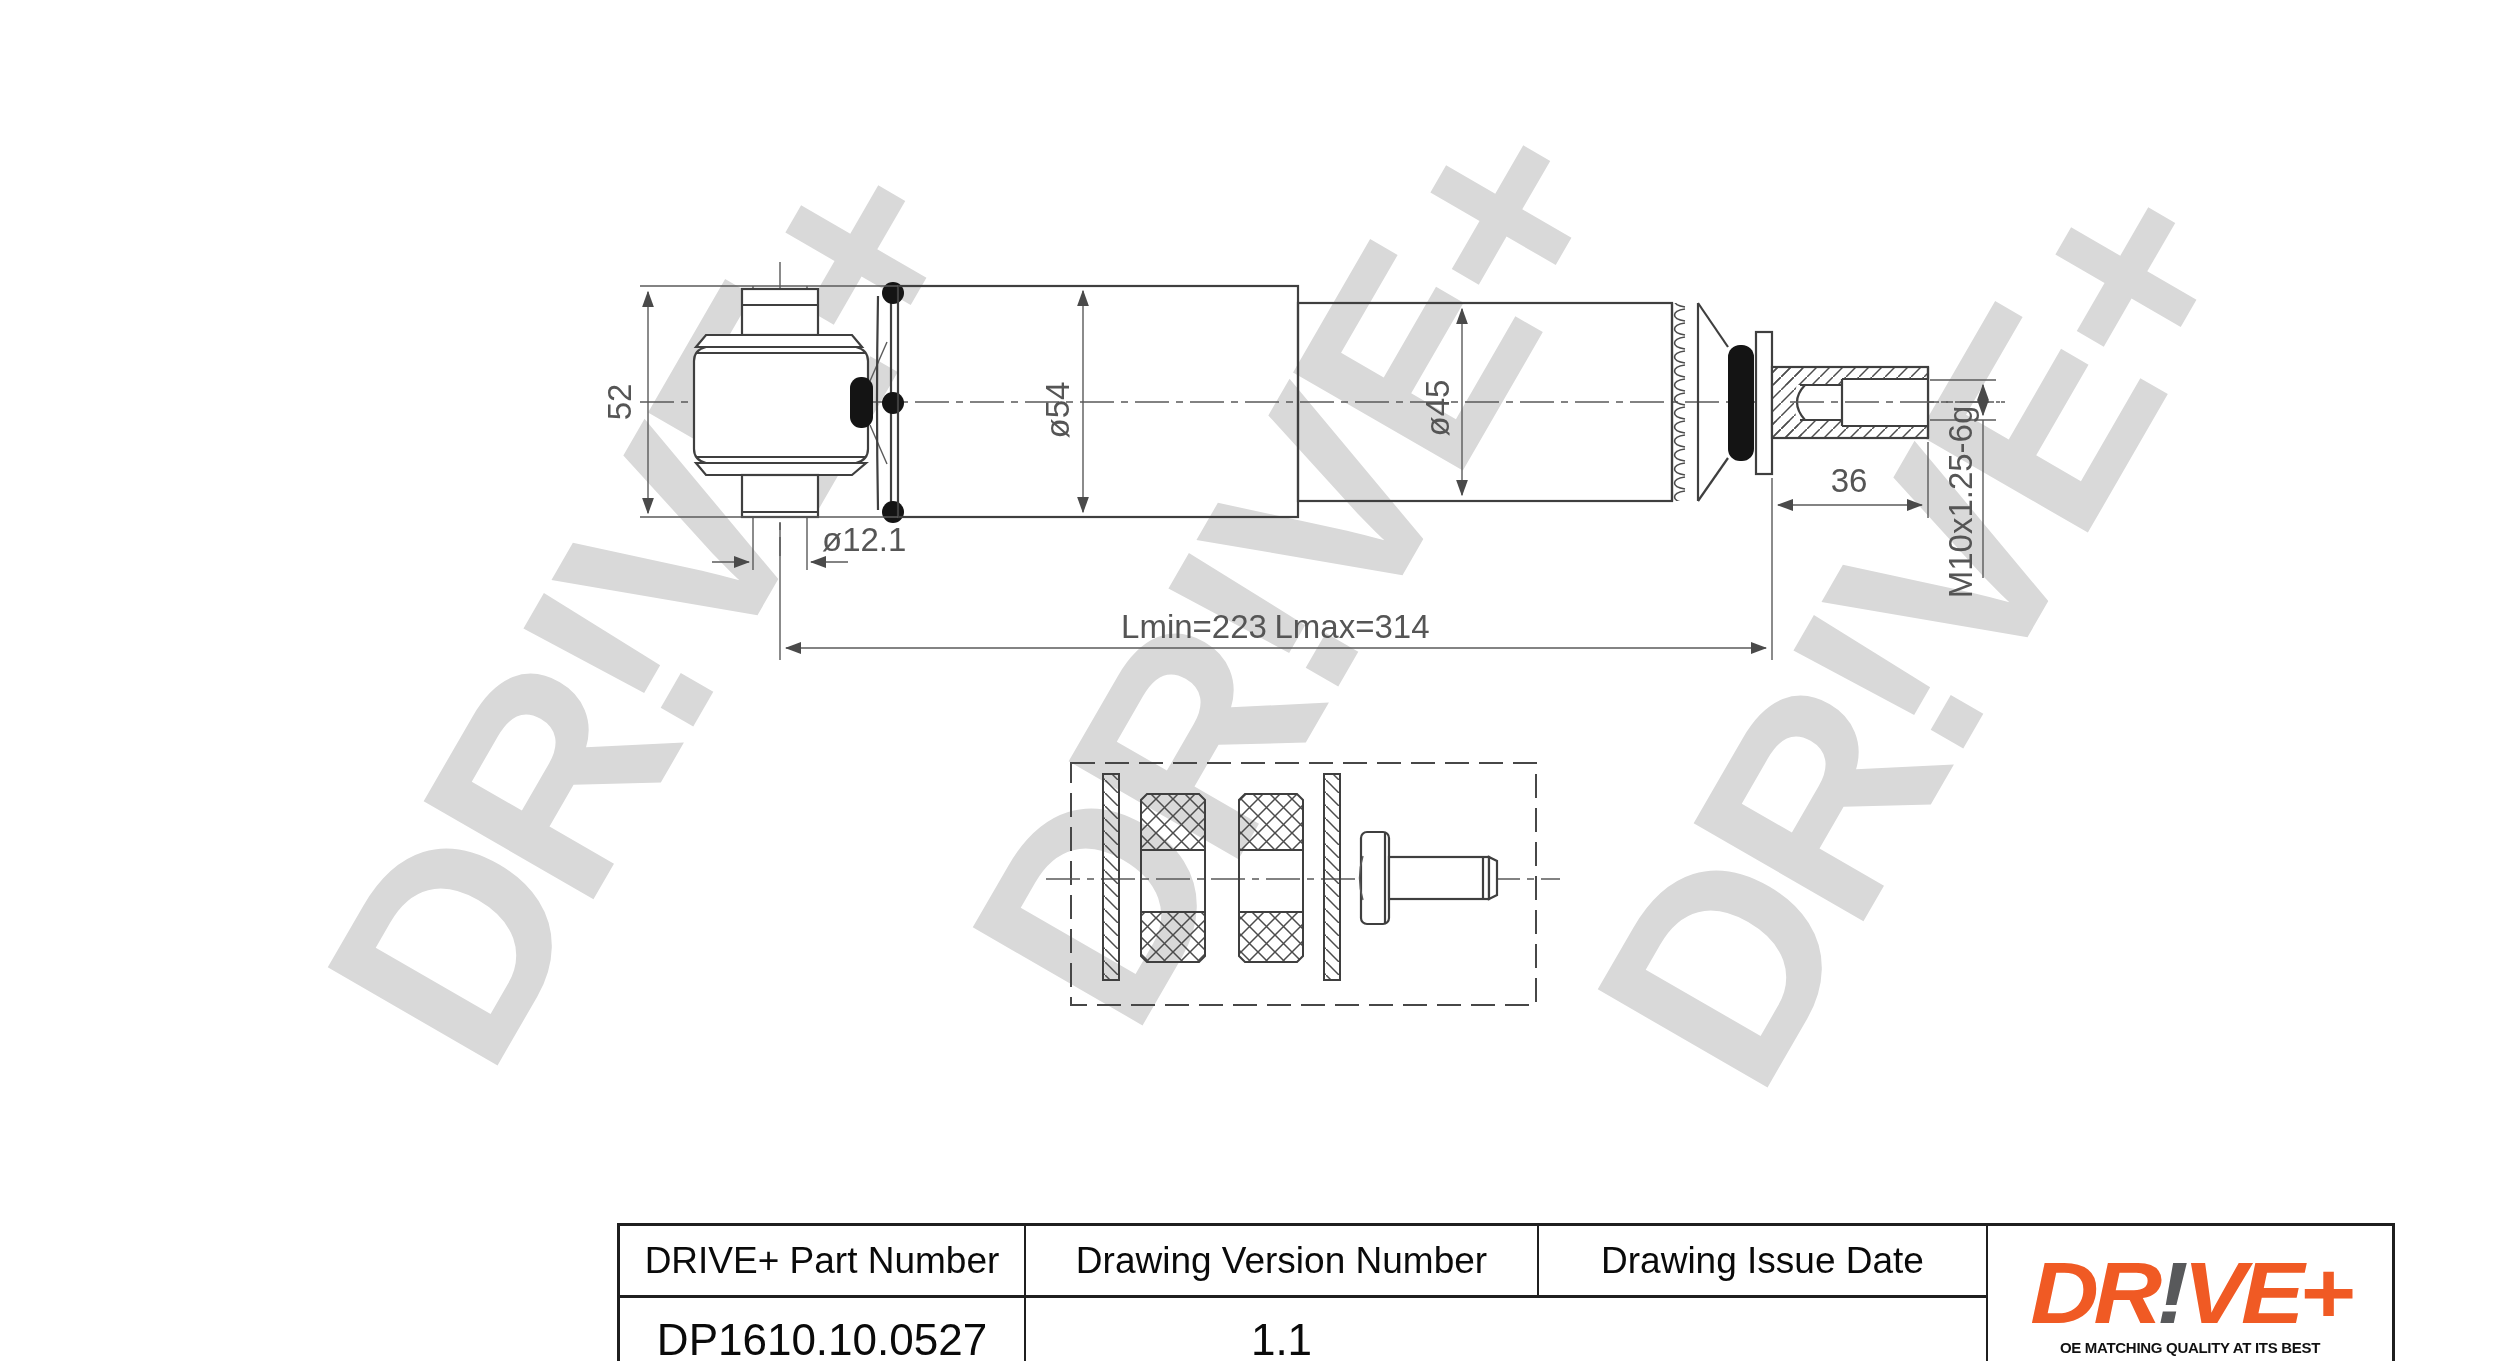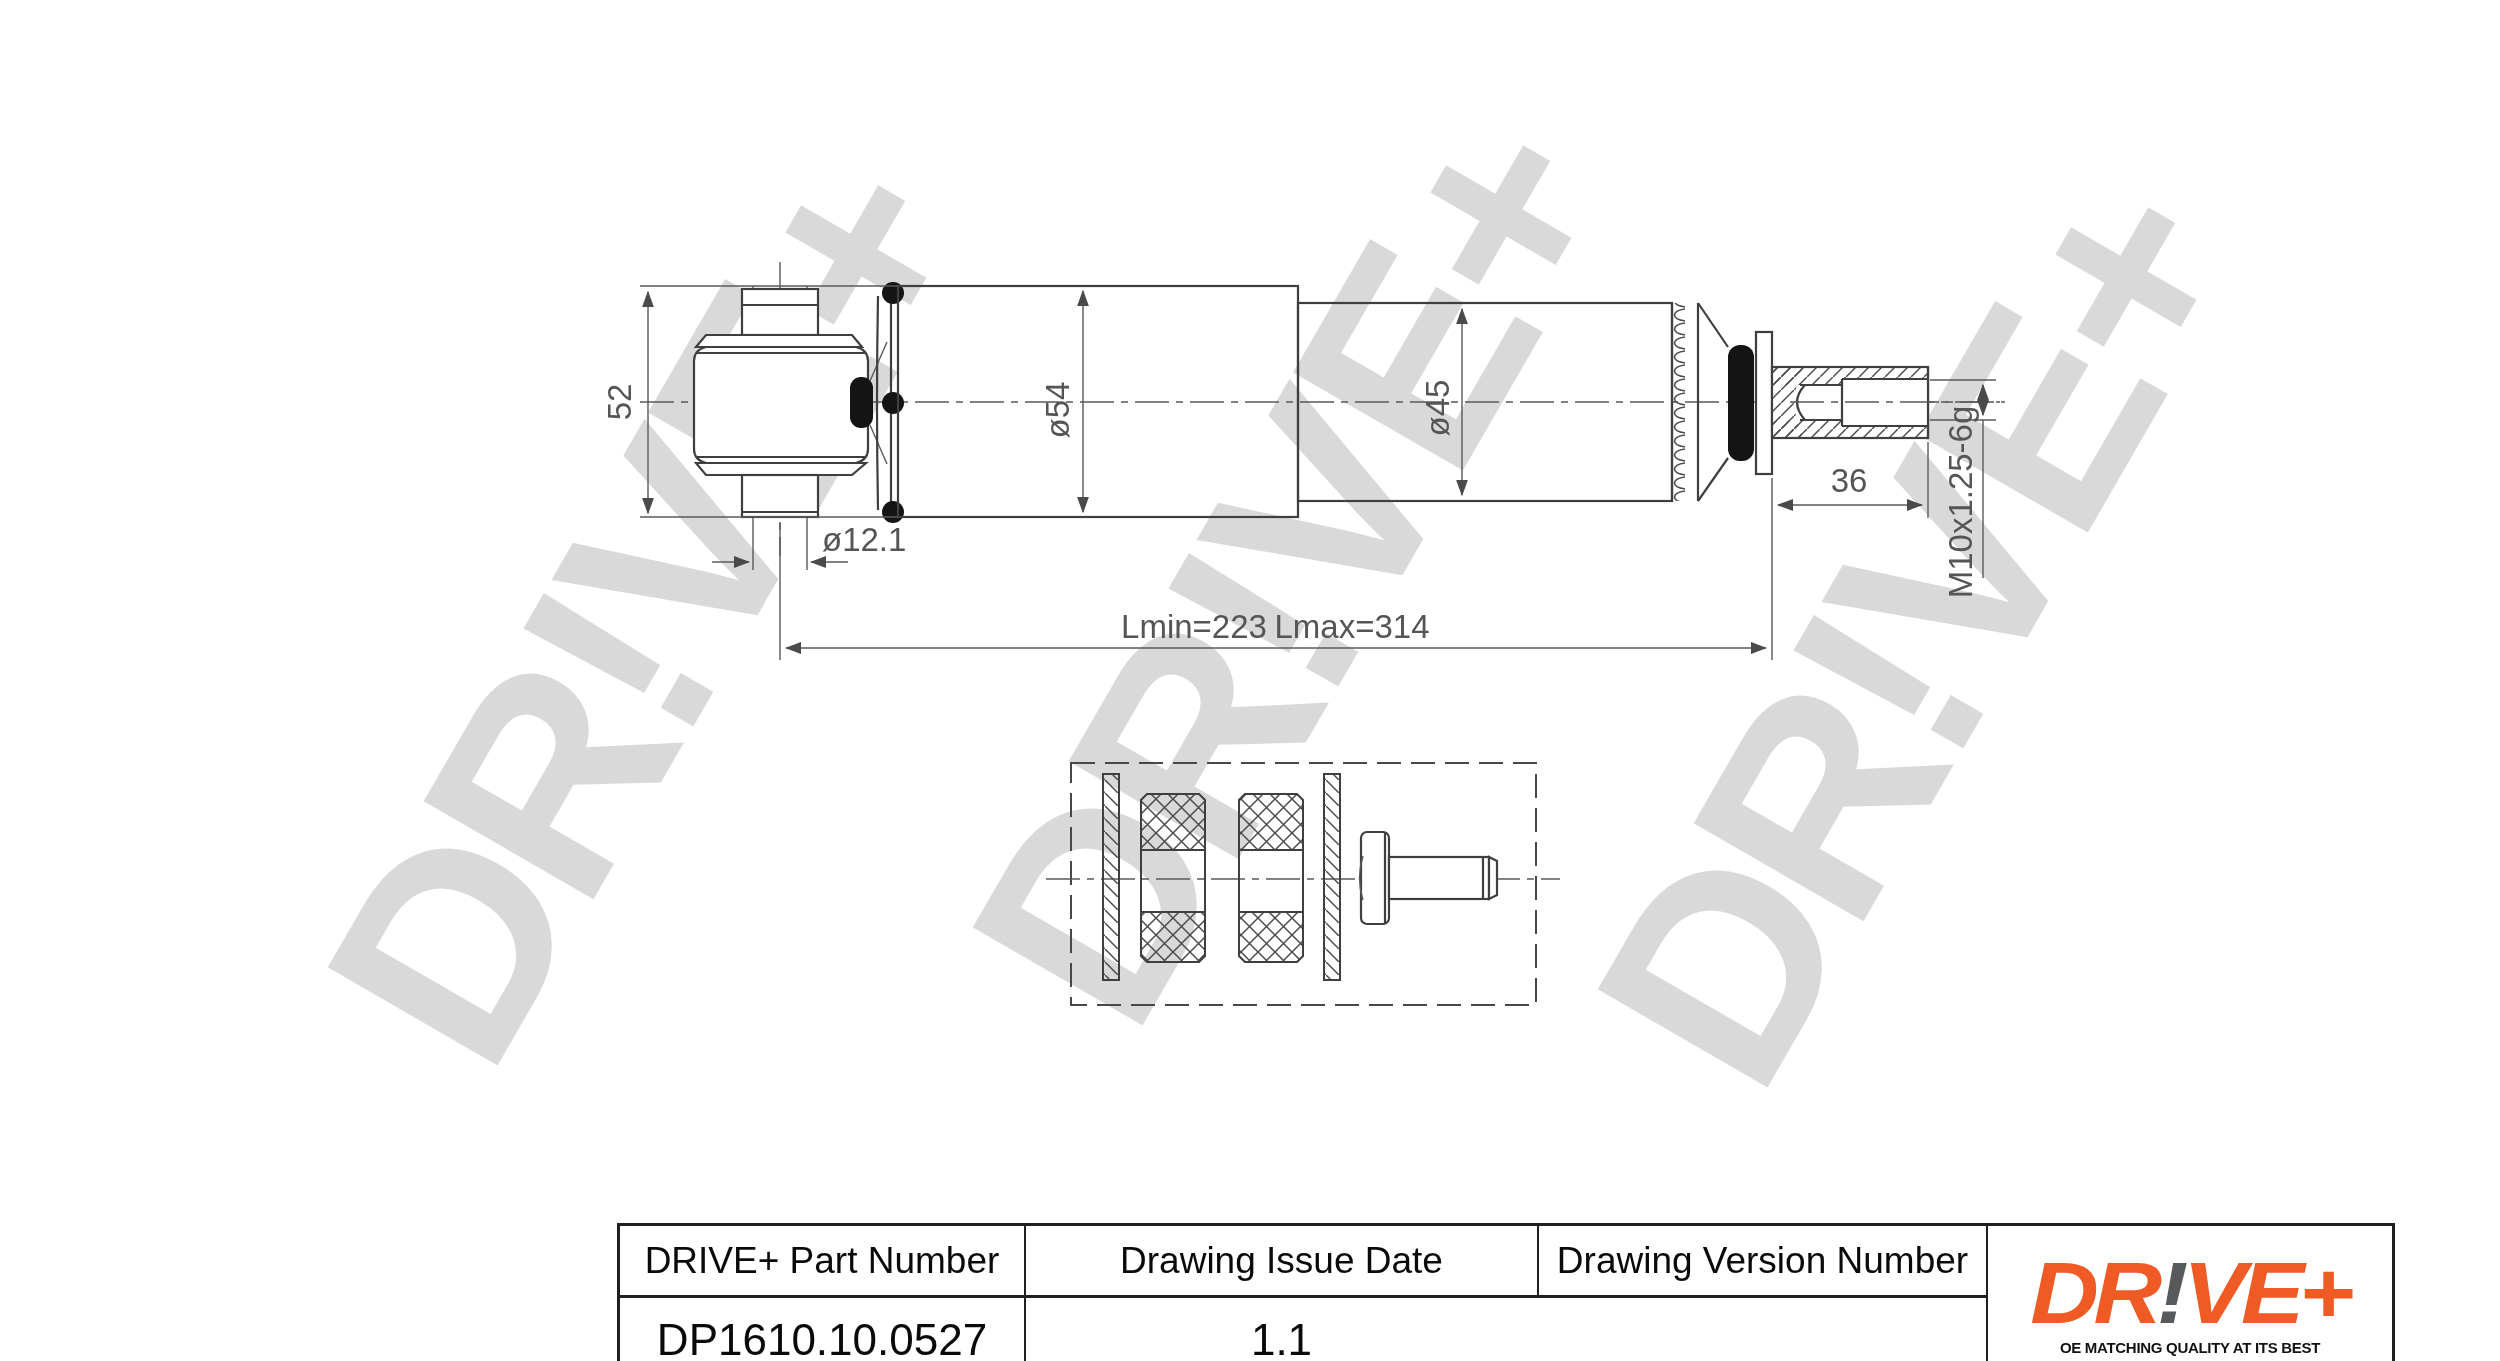--- a/index.html
+++ b/index.html
@@ -201,22 +201,22 @@
       <line class="outline" x1="1385" y1="832" x2="1385" y2="924"></line>
       <rect class="outlineW" x="1389" y="857" width="100" height="42"></rect>
       <line class="outline" x1="1483" y1="857" x2="1483" y2="899"></line>
       <path class="outlineW" d="M1489,857 L1497,861 L1497,895 L1489,899 Z"></path>
     </g>
   </g>
 </svg>
 
 <div id="titleblock">
   <div class="tb-cell tb-header first">DRIVE+ Part Number</div>
+  <div class="tb-cell tb-header">Drawing Version Number</div>
   <div class="tb-cell tb-header">Drawing Issue Date</div>
-  <div class="tb-cell tb-header">Drawing Version Number</div>
 
   <div class="logo-cell">
     <div class="logo-line"><span>DR</span><span class="excl">!</span><span>VE+</span></div>
     <div class="logo-tagline">OE MATCHING QUALITY AT ITS BEST</div>
   </div>
 
   <div class="tb-cell first">DP1610.10.0527</div>
   <div class="tb-cell">1.1</div>
 </div>
 

